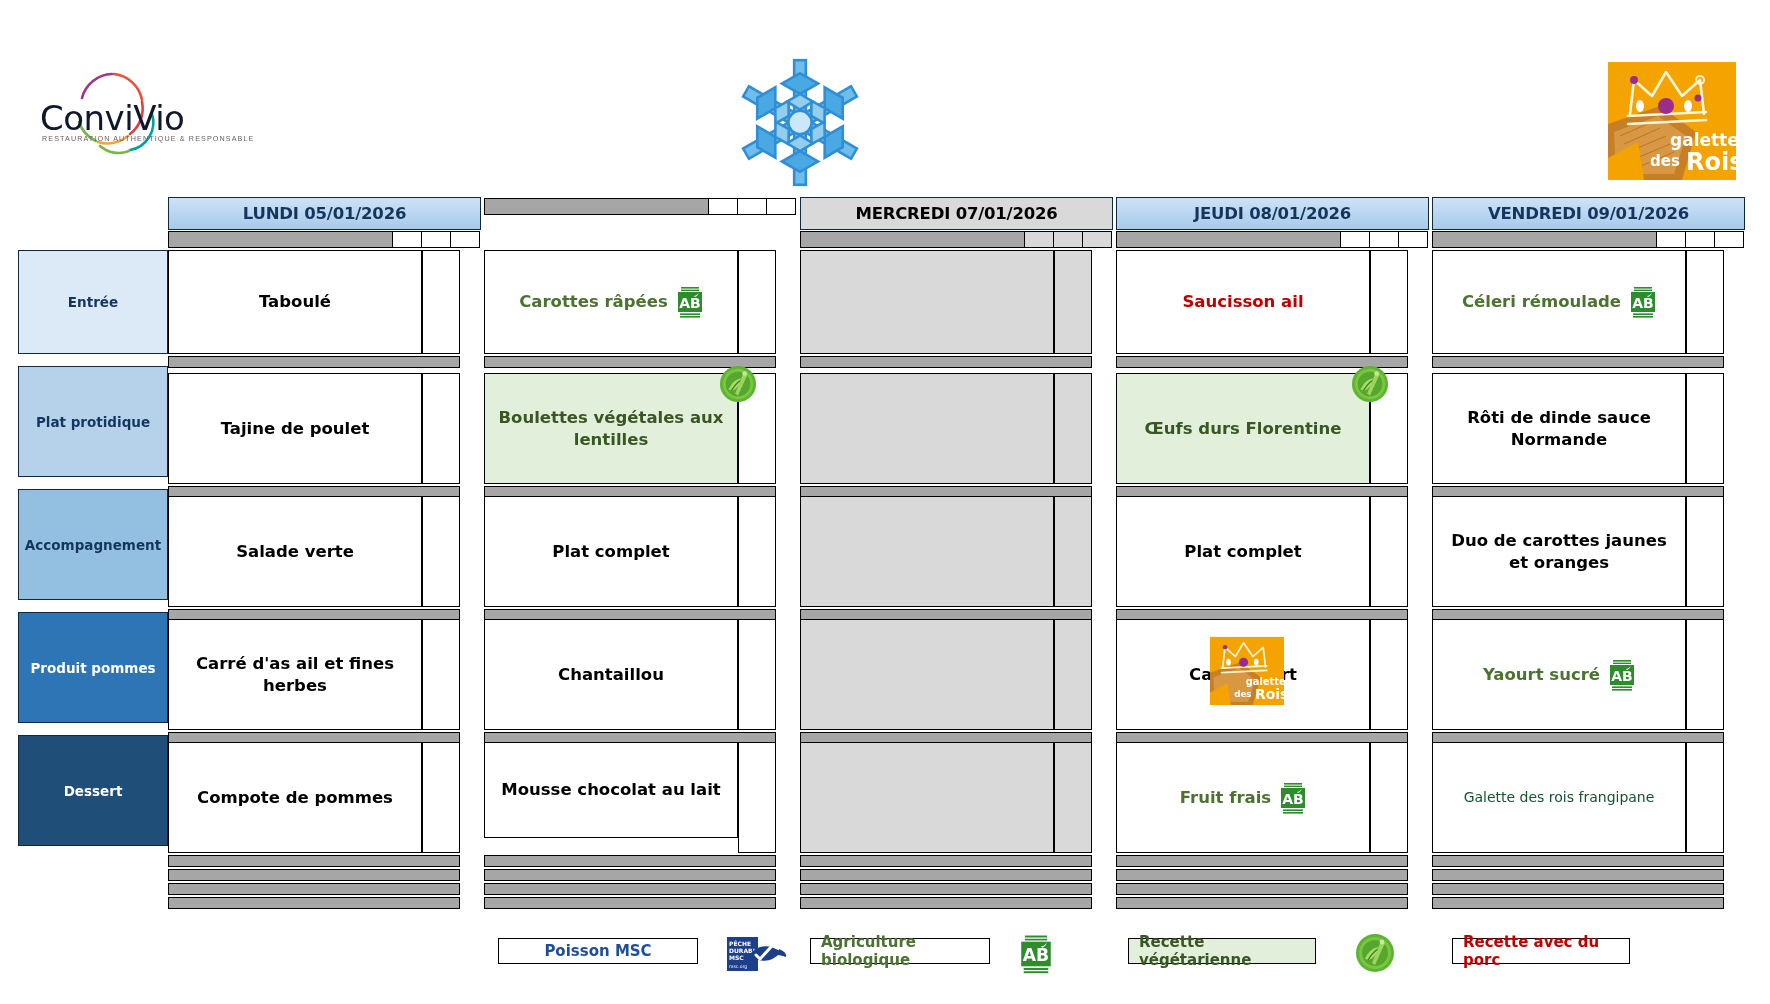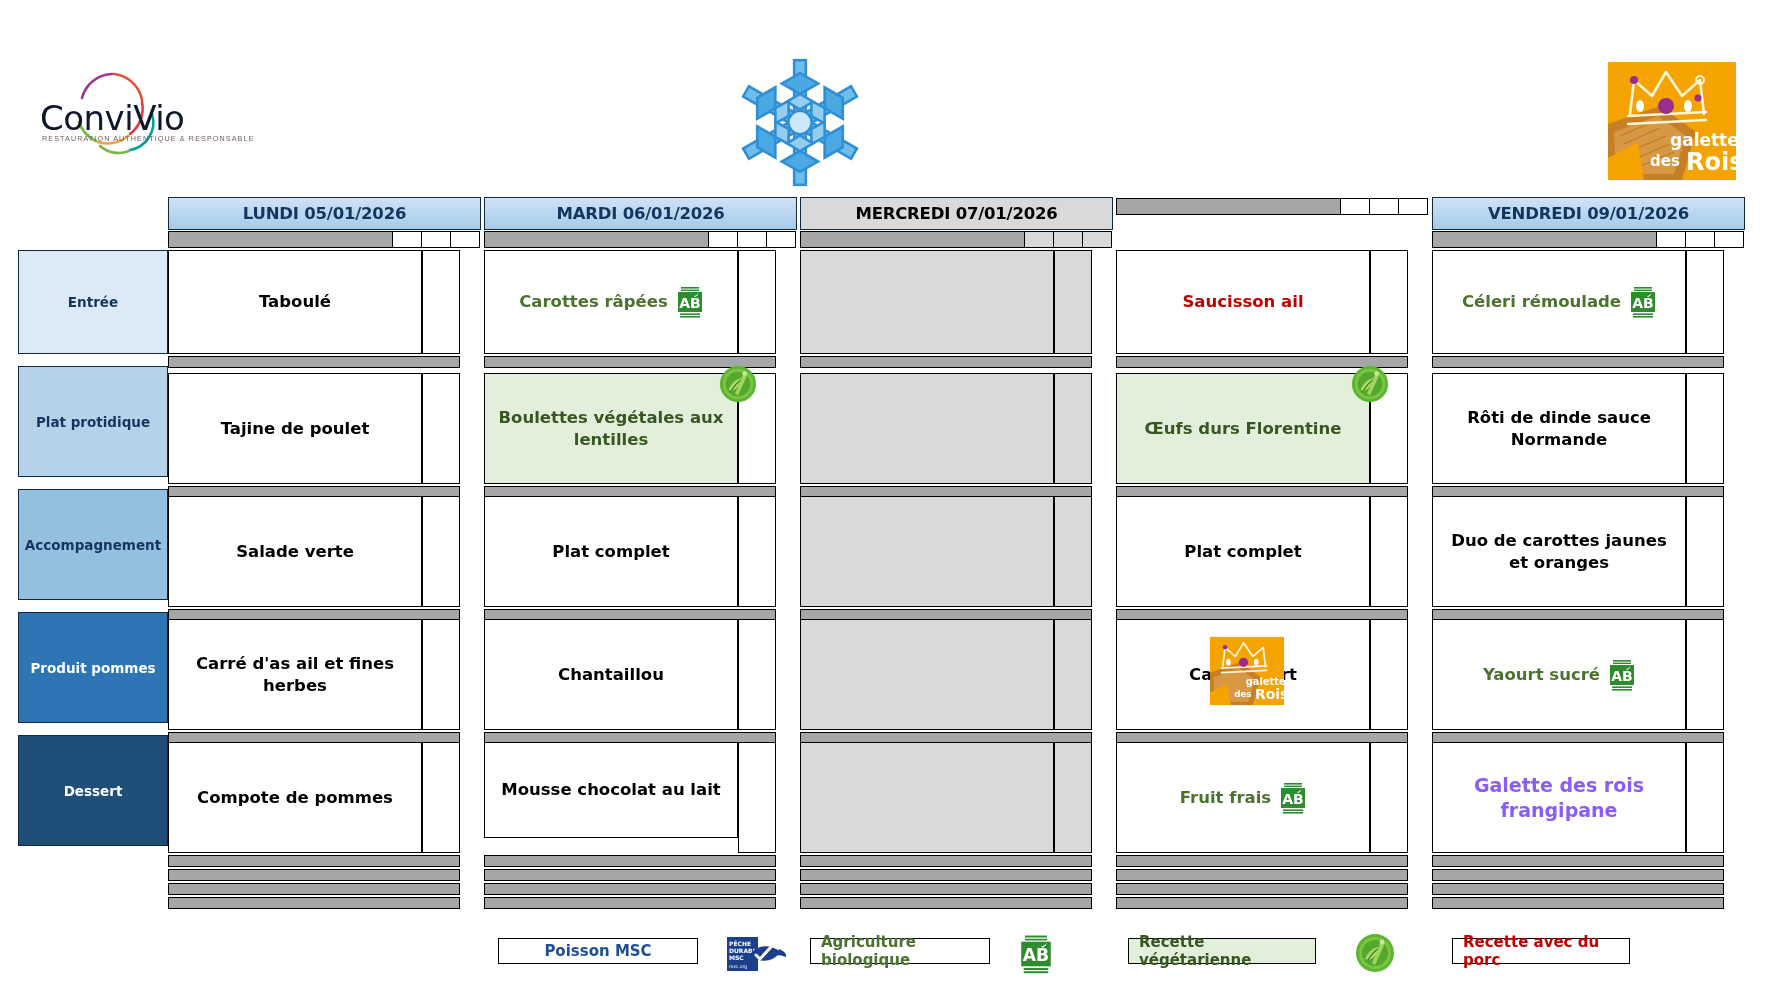--- a/index.html
+++ b/index.html
@@ -83,21 +83,21 @@
     font-family:"DejaVu Sans", sans-serif;
     font-size:16.5px;font-weight:bold;color:#000000;line-height:1.3;
   }
   .mealcell.veg{background:#e2efda;color:#385723;}
   .mealcell.bio{color:#4b7230;}
   .mealcell.pork{color:#c00000;}
   .mealcell.closed{background:#d9d9d9;border:1px solid #000;}
   .mealcell .txt{display:inline-block;}
   .mealcell.galette-txt{
     font-family:"DejaVu Sans", sans-serif;
-    color:#8b5cf6;font-size:19px;font-weight:bold;
+    color:#14532d;font-size:14px;font-weight:normal;
   }
 
   .sidebox{
     position:absolute;border:1px solid #000;box-sizing:border-box;background:#ffffff;
   }
 
   
   .ab-logo{display:inline-block;width:26px;height:34px;vertical-align:middle;margin-left:9px;position:relative;}
   .veg-badge{position:absolute;width:38px;height:38px;}
   .bandrow{position:absolute;height:12px;background:#a6a6a6;border:1px solid #000;box-sizing:border-box;}
@@ -202,38 +202,38 @@
     <div class="daycol" style="left:150px">
       <div class="dayhead">LUNDI  05/01/2026</div>
       <div class="subhead">
         <div class="big" style="width:225px"></div>
         <div class="sm"></div>
         <div class="sm"></div>
         <div class="sm"></div>
       </div>
     </div>
     <div class="daycol" style="left:466px">
-      <div class="dayhead">MARDI 06/01/2026</div>
       <div class="subhead">
         <div class="big" style="width:225px"></div>
         <div class="sm"></div>
         <div class="sm"></div>
         <div class="sm"></div>
       </div>
     </div>
     <div class="daycol" style="left:782px">
       <div class="dayhead off">MERCREDI 07/01/2026</div>
       <div class="subhead off">
         <div class="big" style="width:225px"></div>
         <div class="sm" style="background:#d9d9d9"></div>
         <div class="sm" style="background:#d9d9d9"></div>
         <div class="sm" style="background:#d9d9d9"></div>
       </div>
     </div>
     <div class="daycol" style="left:1098px">
+      <div class="dayhead">JEUDI 08/01/2026</div>
       <div class="subhead">
         <div class="big" style="width:225px"></div>
         <div class="sm"></div>
         <div class="sm"></div>
         <div class="sm"></div>
       </div>
     </div>
     <div class="daycol" style="left:1414px">
       <div class="dayhead">VENDREDI 09/01/2026</div>
       <div class="subhead">

